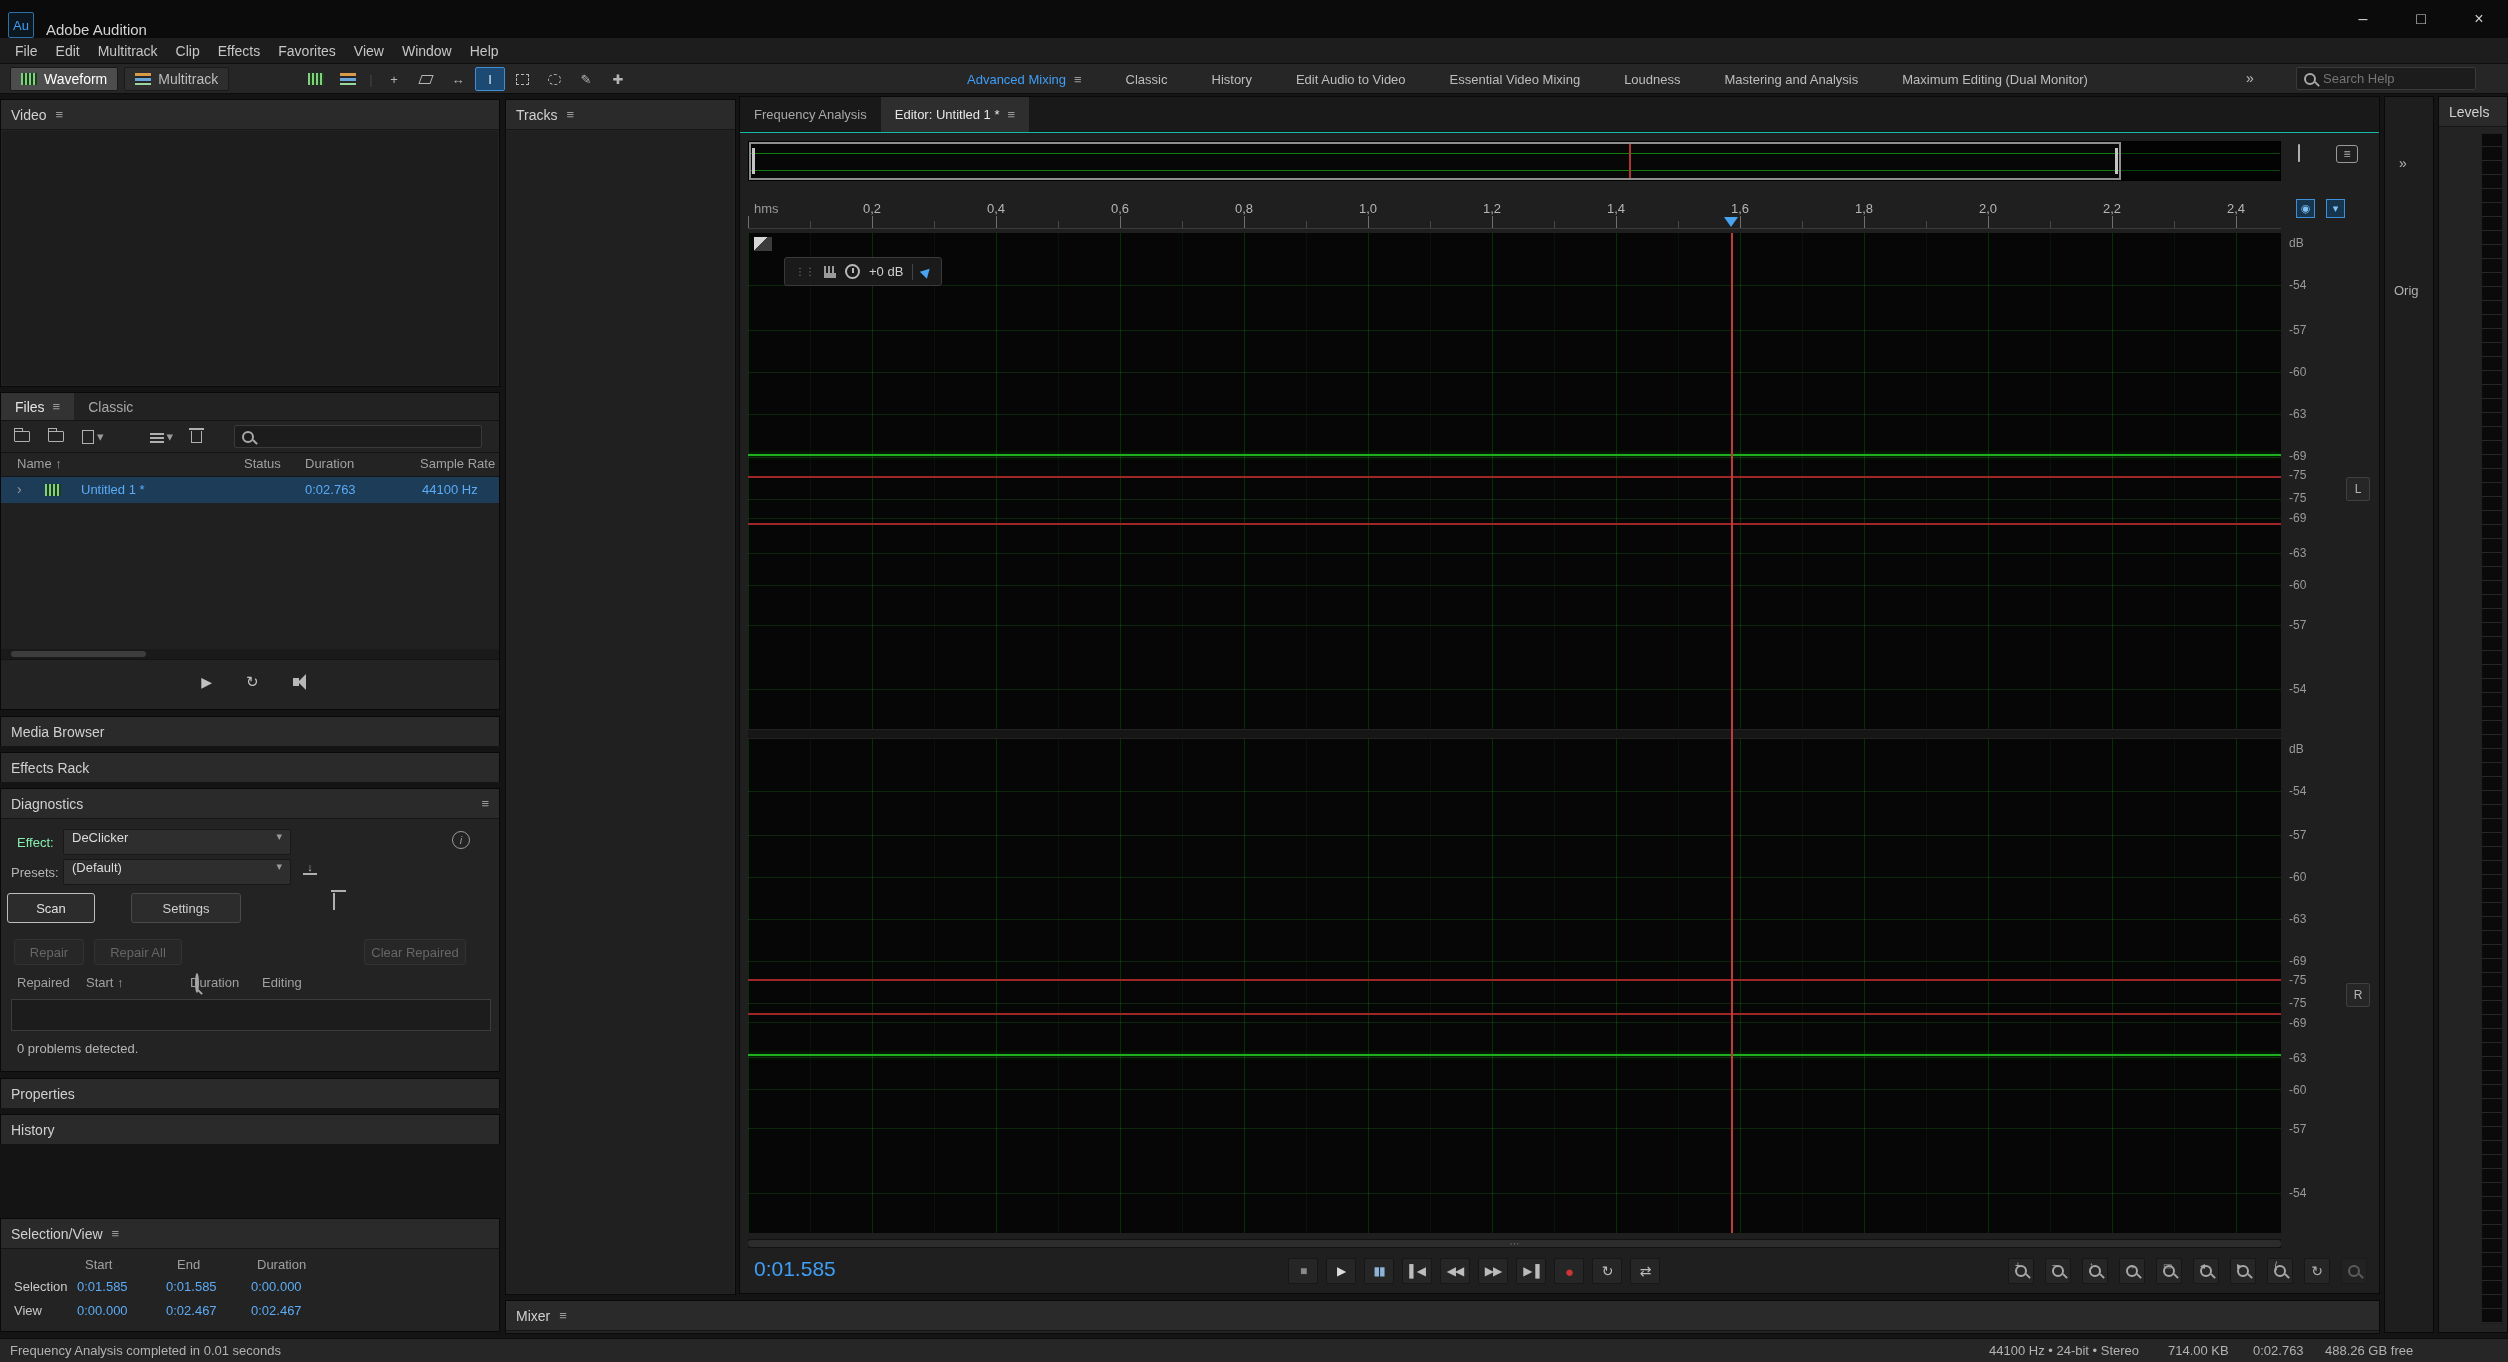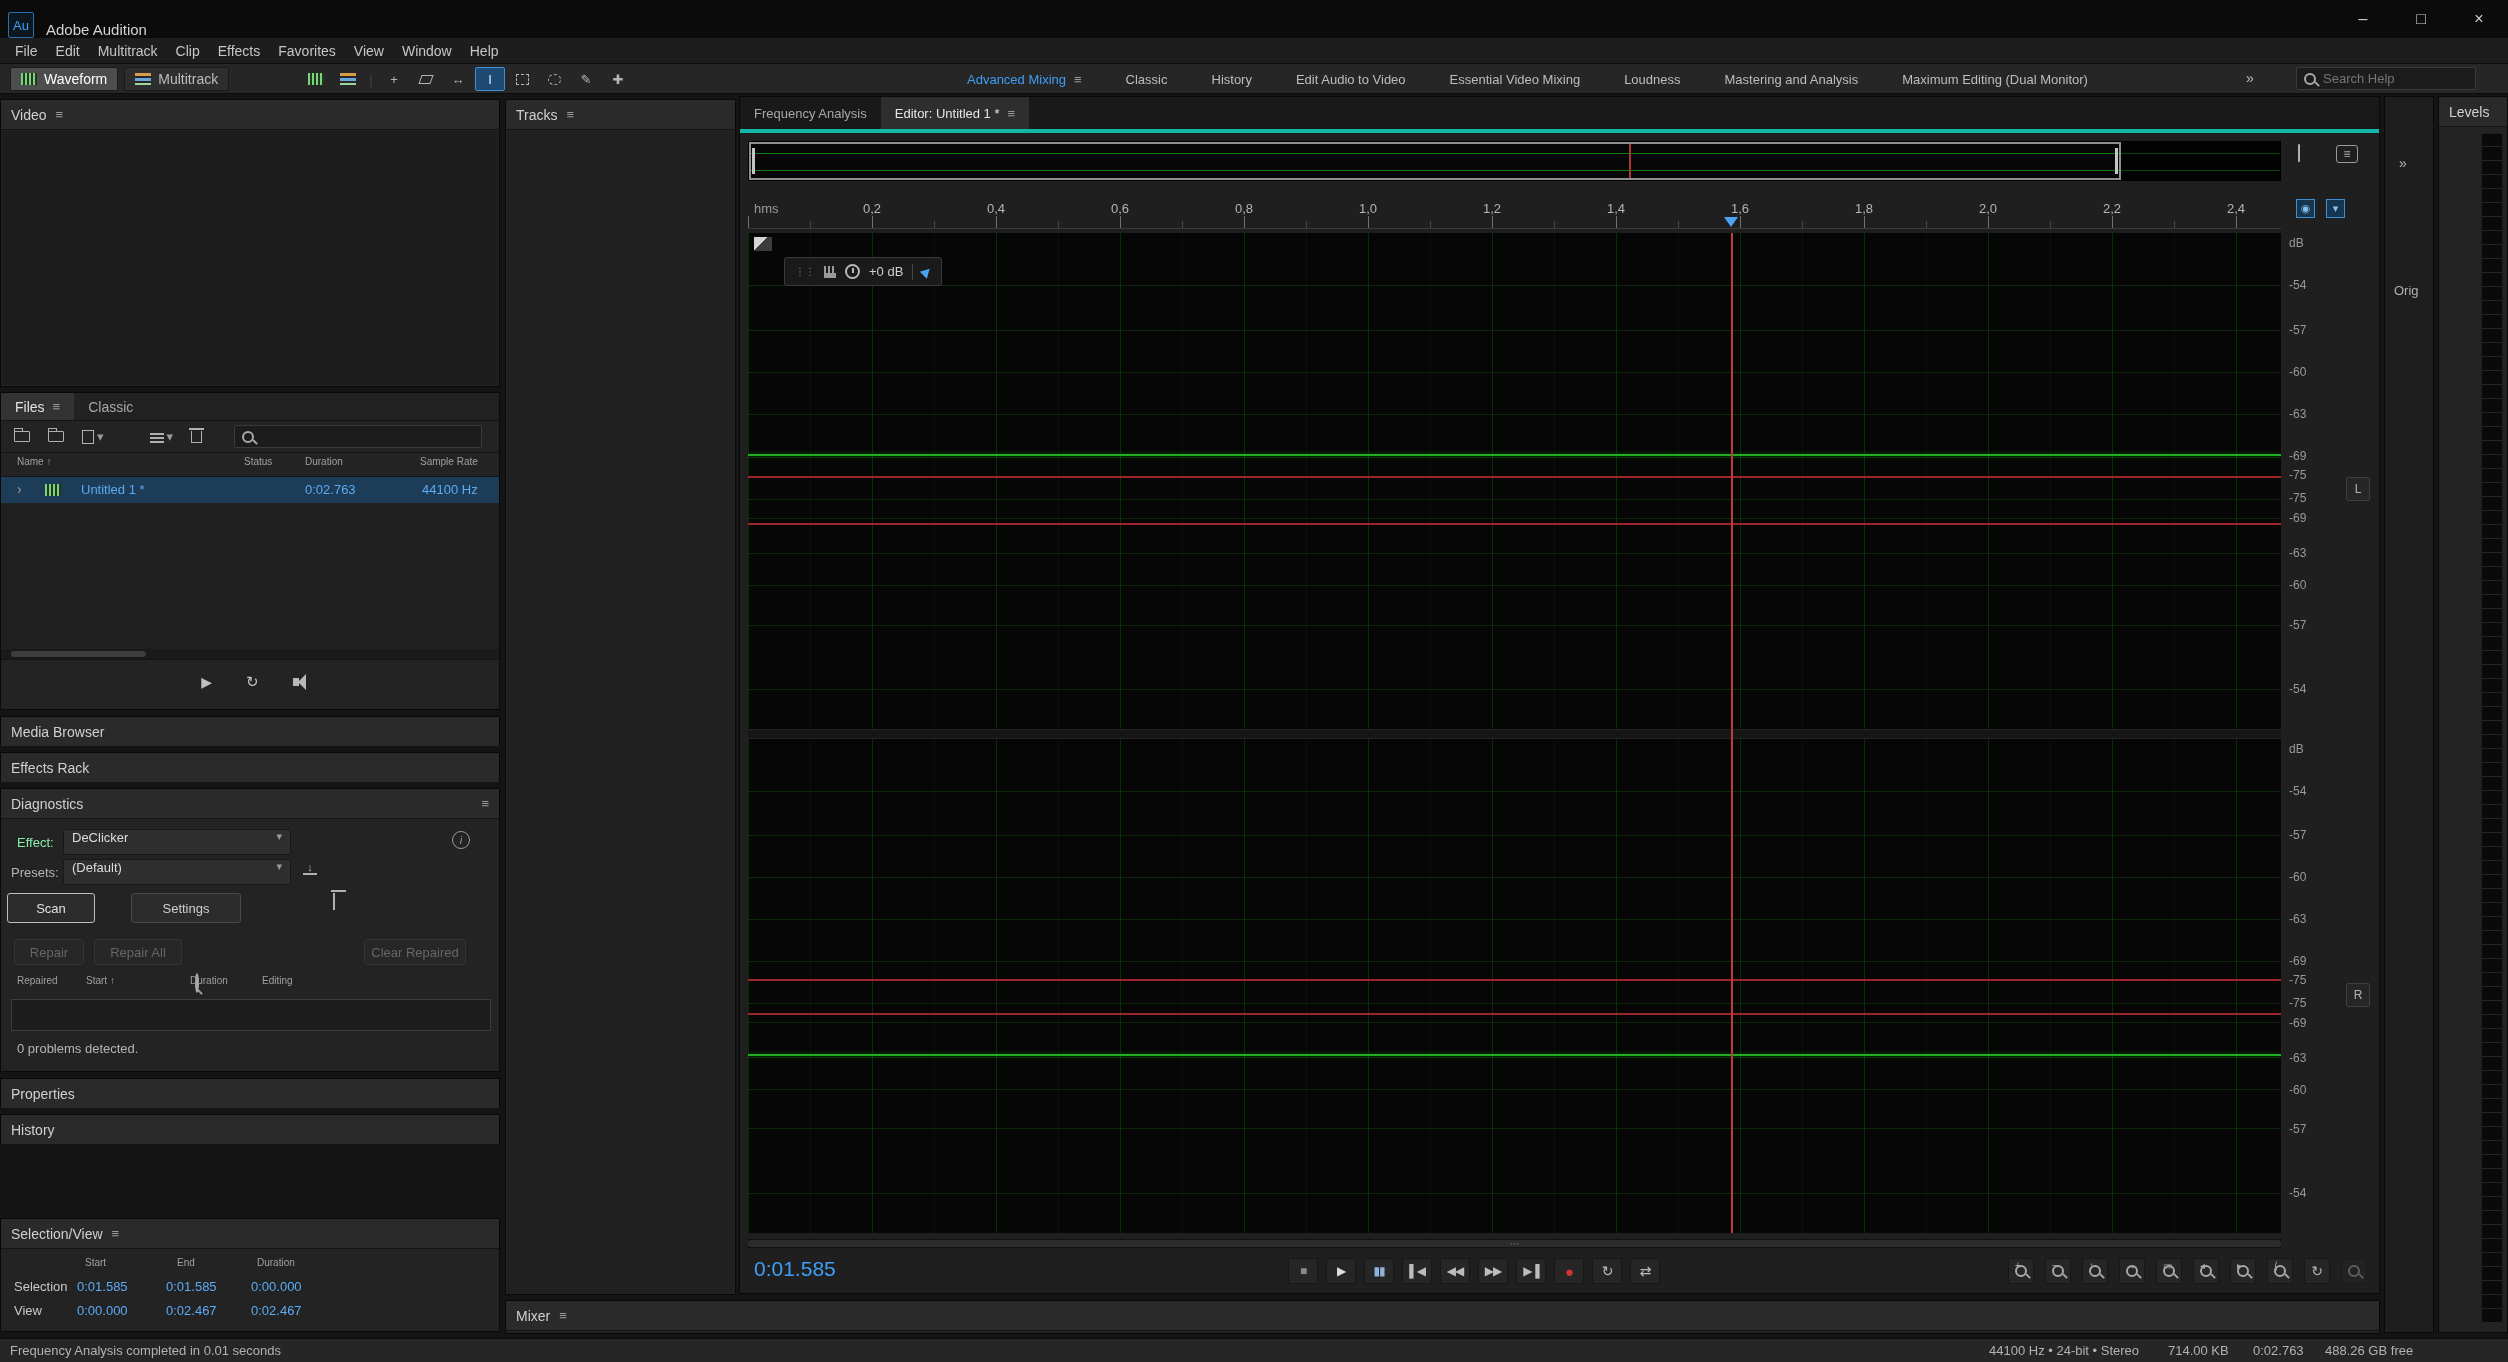--- a/index.html
+++ b/index.html
@@ -78,27 +78,27 @@
   
   .dd{height:26px;background:#2e2e2e;border:1px solid #181818;border-radius:2px;display:flex;
       padding:0 8px;color:#dcdcdc;font-size:13px}
   .dd .car{margin-left:auto;color:#9a9a9a;font-size:11px}
   .btn{height:30px;border-radius:3px;display:flex;align-items:center;justify-content:center;font-size:13px}
   .btn.outline{border:1px solid #bdbdbd;background:#2c2c2c;color:#e0e0e0}
   .btn.plain{border:1px solid #4a4a4a;background:#2c2c2c;color:#cfcfcf}
   .btn.disabled{border:1px solid #333;background:#272727;color:#666}
 
   
-  .th{color:#a0a0a0;font-size:10px}
+  .th{color:#a0a0a0;font-size:13px}
   .td{font-size:13px}
   .blue{color:#5babf5}
 
   
   #editor{left:739px;top:96px;width:1641px;height:1198px;background:#1f1f1f;border:1px solid #090909}
-  #etabs{height:36px;background:#191919;display:flex;border-bottom:4px solid #14b8a6}
+  #etabs{height:36px;background:#191919;display:flex;border-bottom:1px solid #14b8a6}
   #etabs .tab{font-size:13px}
   #etabs .tab.active{background:#2e2e2e;color:#e6e6e6}
   #econtent{position:absolute;left:0;top:36px;width:1639px;height:1160px;background:#1f1f1f}
   #overview{position:absolute;left:8px;top:8px;width:1533px;height:40px;background:#070707;border:1px solid #000}
   .ov-green{position:absolute;left:0;width:100%;height:1px;background:#0f7d0f}
   .ov-box{position:absolute;left:0;top:0;height:38px;width:1372px;border:2px solid #8f8f8f;background:transparent}
   .ov-box::before,.ov-box::after{content:"";position:absolute;top:4px;bottom:4px;width:3px;background:#c4c4c4}
   .ov-box::before{left:1px}.ov-box::after{right:1px}
   .ov-shade{position:absolute;top:0;height:38px;left:1372px;right:0;background:rgba(0,0,0,.45)}
   #ruler{position:absolute;left:8px;top:62px;width:1533px;height:34px;border-bottom:1px solid #3a3a3a;

